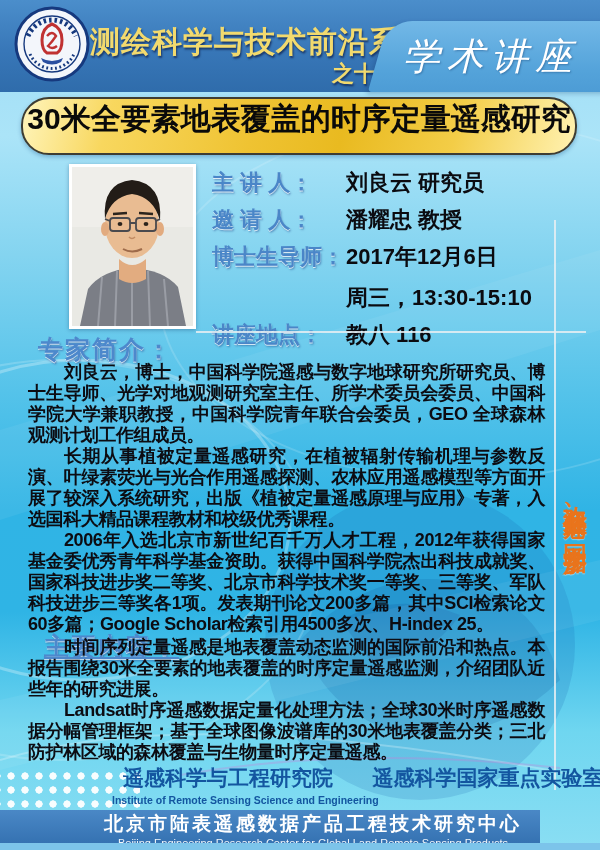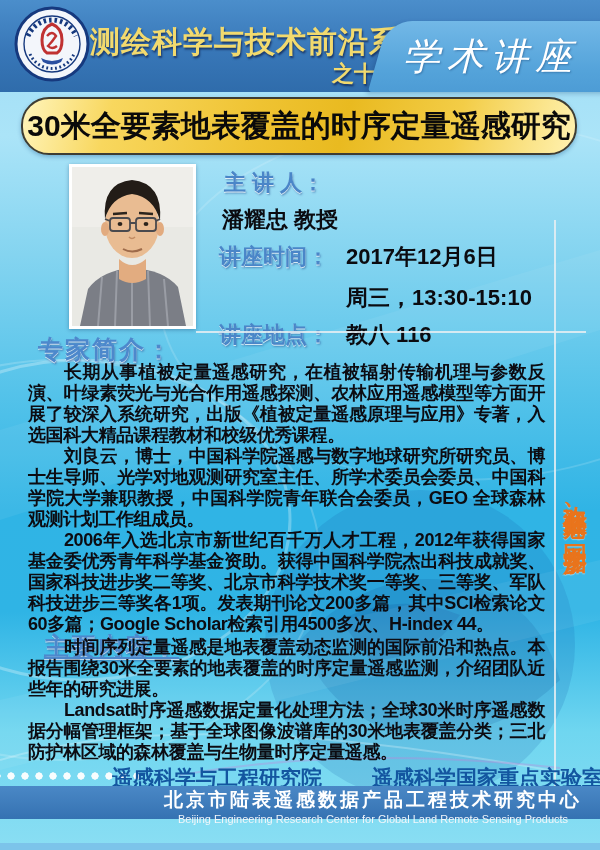--- a/index.html
+++ b/index.html
@@ -20,31 +20,31 @@
     text-shadow:1px 2px 2px rgba(15,35,80,.75);}
   .lecture-badge{right:-30px;top:21px;width:252px;height:71px;background:linear-gradient(180deg,#72b8e7 0%,#54a3da 70%,#4d9cd5 100%);
     transform:skewX(-16deg);border-radius:24px 0 0 4px;box-shadow:-2px 2px 4px rgba(20,60,110,.25);}
   .lecture-badge span{display:block;transform:skewX(16deg);text-align:center;line-height:71px;margin-right:26px;
     font-size:37px;font-style:italic;color:#ffffff;letter-spacing:7px;font-family:"Liberation Serif","DejaVu Serif",serif;
     text-shadow:1px 1px 2px rgba(20,60,110,.4);}
 
   
   .title-banner{left:21px;top:97px;width:552px;height:54px;border:2px solid #3e3d33;border-radius:28px;
     background:linear-gradient(105deg,#fff5bc 0%,#f8d75e 16%,#efc332 42%,#e9ba20 58%,#f3cd47 78%,#fff2b2 100%);
-    display:flex;align-items:center;justify-content:center;box-shadow:0 2px 4px rgba(0,60,120,.3);}
+    display:flex;align-items:flex-start;justify-content:center;box-shadow:0 2px 4px rgba(0,60,120,.3);}
   .title-banner span{font-size:30px;font-weight:bold;color:#0a0a0a;letter-spacing:0px;white-space:nowrap;}
 
   
   .speaker-photo{left:69px;top:164px;width:127px;height:165px;background:#ffffff;padding:3px;box-sizing:border-box;
     box-shadow:0 1px 4px rgba(0,40,90,.35);}
   .speaker-photo svg{display:block;width:121px;height:159px;}
   .info-list{left:212px;top:168px;width:345px;}
   .info-row{display:flex;margin-bottom:7px;}
   .info-label{width:124px;flex:0 0 124px;font-size:22px;font-weight:bold;color:#4a86c8;white-space:nowrap;
-    text-shadow:0 1px 0 rgba(255,255,255,.75),1px 2px 2px rgba(25,60,130,.45);text-align:center;}
+    text-shadow:0 1px 0 rgba(255,255,255,.75),1px 2px 2px rgba(25,60,130,.45);}
   .info-value{font-size:22px;font-weight:bold;color:#0b0b10;margin-left:10px;white-space:nowrap;}
   .info-value .line2{display:block;margin-top:11px;}
   .row-place{margin-top:6px;}
 
   
   .line-v{left:554px;top:220px;width:2px;height:570px;background:rgba(232,238,242,.85);}
   .line-h{left:196px;top:331px;width:390px;height:2px;background:rgba(232,238,242,.85);}
 
   
   .section-heading{font-size:25px;font-weight:bold;color:#4d88cc;letter-spacing:2px;
@@ -57,28 +57,28 @@
   .content-text{left:28px;top:637px;}
 
   
   .welcome-vertical{top:487px;right:9px;writing-mode:vertical-rl;font-size:24px;font-weight:bold;color:#e9741c;
     letter-spacing:2px;text-shadow:0 1px 1px rgba(255,255,255,.4);}
 
   
   .dots-pattern{left:0;top:767px;width:140px;height:42px;
     background-image:radial-gradient(circle,rgba(255,255,255,.95) 3.4px,rgba(255,255,255,0) 3.9px);
     background-size:14px 14px;background-position:4px 2px;}
-  .org{}
+  .org{text-align:center;}
   .org-1{left:112px;top:764px;width:232px;}
   .org-2{left:372px;top:764px;width:232px;}
   .org-zh{font-size:21px;font-weight:bold;color:#1356a0;white-space:nowrap;}
   .org-en{font-size:10.5px;font-weight:bold;color:#1356a0;margin-top:2px;white-space:nowrap;}
 
   
-  .footer-band{left:0;top:786px;width:600px;height:33px;background:linear-gradient(180deg,#4a88c6 0%,#3572b2 100%);}
+  .footer-band{left:0;top:810px;width:540px;height:33px;background:linear-gradient(180deg,#4a88c6 0%,#3572b2 100%);}
   .footer-inner{position:absolute;right:18px;top:1px;text-align:center;}
   .footer-zh{font-size:19px;font-weight:bold;color:#ffffff;letter-spacing:3px;white-space:nowrap;}
   .footer-en{font-size:11px;color:#f2f6fa;margin-top:0px;white-space:nowrap;}
   .bottom-strip{left:0;top:843px;width:600px;height:7px;background:#7cc4ea;}
 </style>
 </head>
 <body>
 
 <div class="poster">
 
@@ -133,45 +133,47 @@
       <ellipse cx="48" cy="57" rx="2.4" ry="2" fill="#2b241d"></ellipse>
       <ellipse cx="74" cy="57" rx="2.4" ry="2" fill="#2b241d"></ellipse>
       <path d="M57,70 Q60,73 63,70" stroke="#c28b63" stroke-width="1.6" fill="none"></path>
       <path d="M51,82 Q60,87 70,82" stroke="#9e6b4a" stroke-width="2" fill="none"></path>
     </svg>
   </div>
 
   <div class="z info-list">
     <div class="info-row">
       <span class="info-label">主 讲 人：</span>
+      <span class="info-value">刘良云 研究员</span>
     </div>
     <div class="info-row">
+      <span class="info-label">邀 请 人：</span>
       <span class="info-value">潘耀忠  教授</span>
     </div>
     <div class="info-row">
-      <span class="info-label">讲座时间：</span>
+      <span class="info-label">博士生导师：</span>
       <span class="info-value">
         <span>2017年12月6日</span>
         <span class="line2">周三，13:30-15:10</span>
       </span>
     </div>
     <div class="info-row row-place">
       <span class="info-label">讲座地点：</span>
       <span class="info-value">教八 116</span>
     </div>
   </div>
 
   <div class="z line-h"></div>
   <div class="z line-v"></div>
 
   <div class="z section-heading bio-heading">专家简介：</div>
   <div class="z body-text bio-text">
+    <p>刘良云，博士，中国科学院遥感与数字地球研究所研究员、博士生导师、光学对地观测研究室主任、所学术委员会委员、中国科学院大学兼职教授，中国科学院青年联合会委员，GEO 全球森林观测计划工作组成员。</p>
     <p>长期从事植被定量遥感研究，在植被辐射传输机理与参数反演、叶绿素荧光与光合作用遥感探测、农林应用遥感模型等方面开展了较深入系统研究，出版《植被定量遥感原理与应用》专著，入选国科大精品课程教材和校级优秀课程。</p>
-    <p>刘良云，博士，中国科学院遥感与数字地球研究所研究员、博士生导师、光学对地观测研究室主任、所学术委员会委员、中国科学院大学兼职教授，中国科学院青年联合会委员，GEO 全球森林观测计划工作组成员。</p>
-    <p>2006年入选北京市新世纪百千万人才工程，2012年获得国家基金委优秀青年科学基金资助。获得中国科学院杰出科技成就奖、国家科技进步奖二等奖、北京市科学技术奖一等奖、三等奖、军队科技进步三等奖各1项。发表期刊论文200多篇，其中SCI检索论文60多篇；Google Scholar检索引用4500多次、H-index 44。</p>
+    <p>2006年入选北京市新世纪百千万人才工程，2012年获得国家基金委优秀青年科学基金资助。获得中国科学院杰出科技成就奖、国家科技进步奖二等奖、北京市科学技术奖一等奖、三等奖、军队科技进步三等奖各1项。发表期刊论文200多篇，其中SCI检索论文60多篇；Google Scholar检索引用4500多次、H-index 25。</p>
   </div>
 
   <div class="z section-heading content-heading">主要内容：</div>
   <div class="z body-text content-text">
     <p>时间序列定量遥感是地表覆盖动态监测的国际前沿和热点。本报告围绕30米全要素的地表覆盖的时序定量遥感监测，介绍团队近些年的研究进展。</p>
     <p>Landsat时序遥感数据定量化处理方法；全球30米时序遥感数据分幅管理框架；基于全球图像波谱库的30米地表覆盖分类；三北防护林区域的森林覆盖与生物量时序定量遥感。</p>
   </div>
 
   <div class="z welcome-vertical">欢迎各位老师、同学参加！</div>
 

